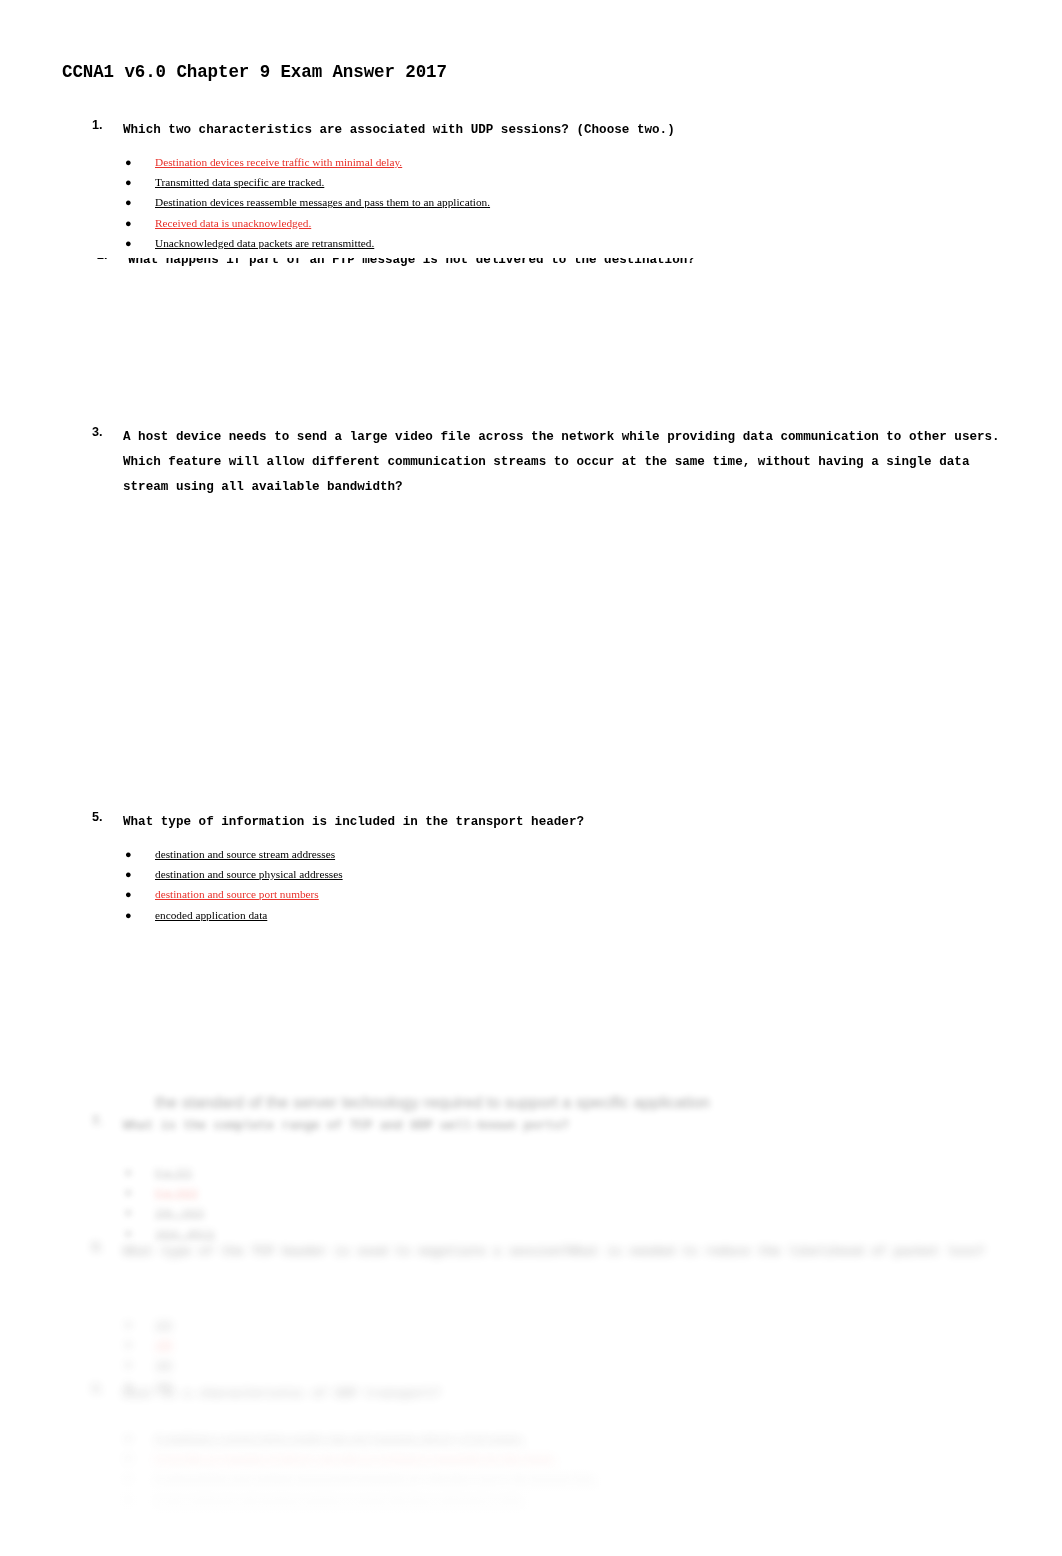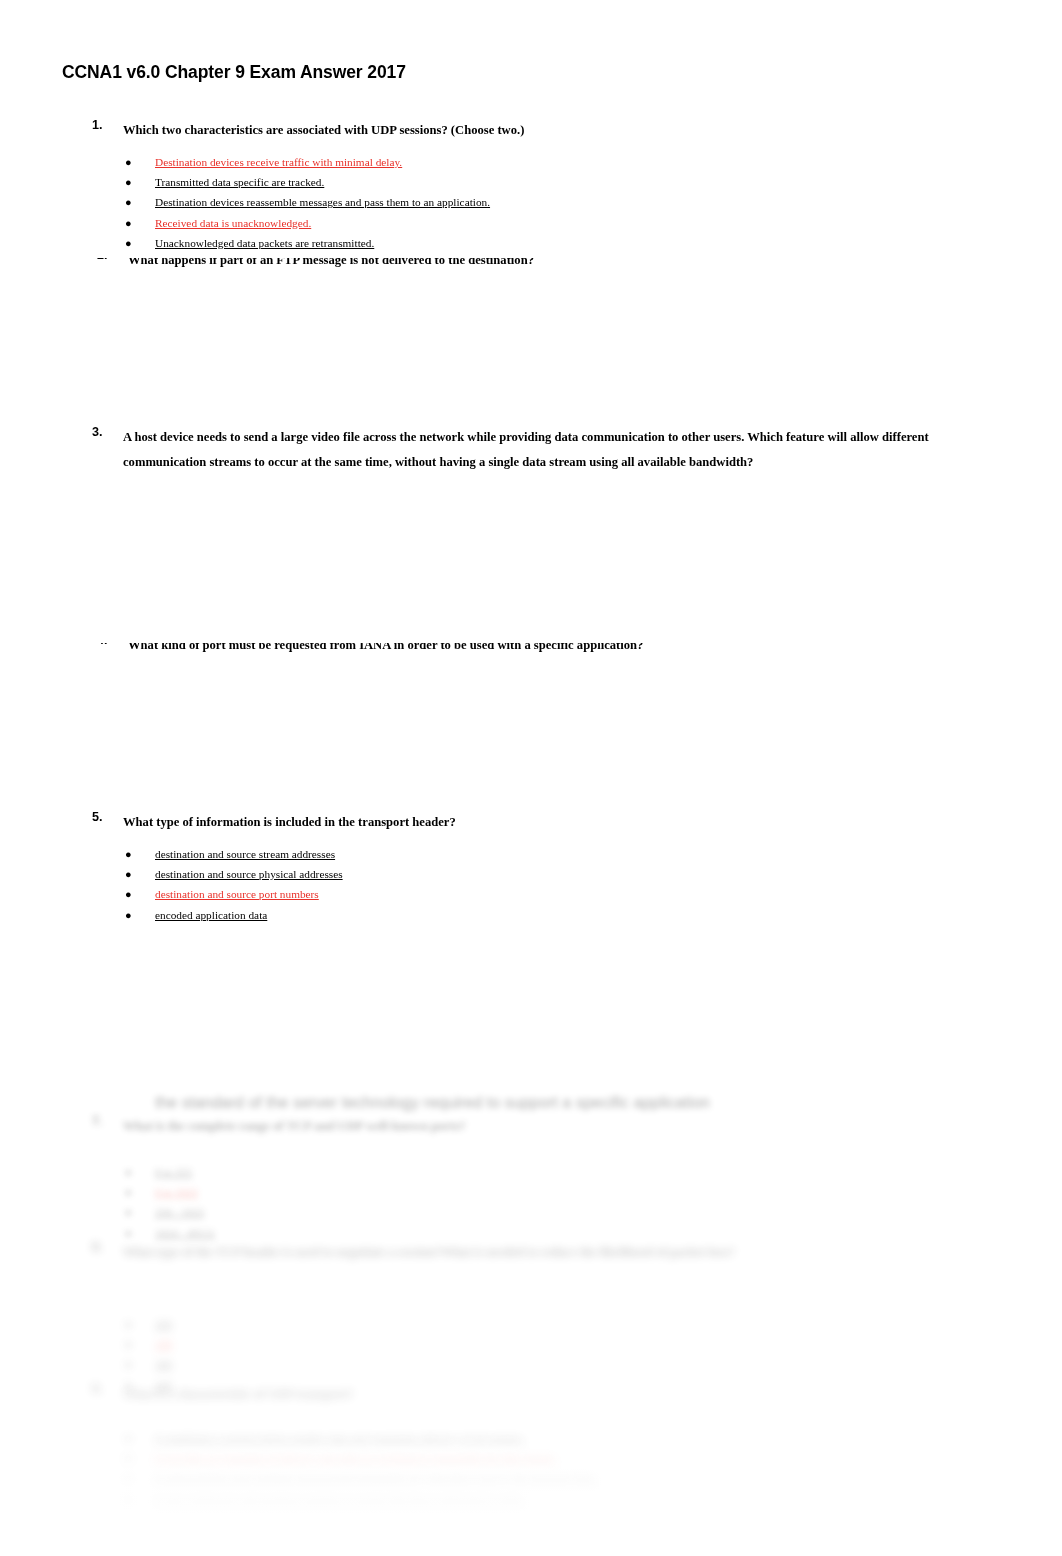--- a/index.html
+++ b/index.html
@@ -22,21 +22,21 @@
     width: 1062px;
     height: 1556px;
     background: #ffffff;
   }
 
   
   .doc-title {
     position: absolute;
     left: 62px;
     top: 62px;
-    font-family: Liberation Sans, sans-serif;
+    font-family: Liberation Mono, monospace;
     font-size: 17.5px;
     font-weight: bold;
     letter-spacing: -0.1px;
     color: #000000;
     white-space: nowrap;
   }
 
   
   .qblock {
     position: absolute;
@@ -50,21 +50,21 @@
     text-align: left;
     font-family: "Liberation Sans", sans-serif;
     font-size: 12.6px;
     font-weight: bold;
     color: #000000;
   }
   .qtext {
     position: absolute;
     left: 123px;
     width: 880px;
-    font-family: Liberation Serif, serif;
+    font-family: Liberation Mono, monospace;
     font-size: 12.6px;
     font-weight: bold;
     line-height: 24.8px;
     color: #000000;
     text-align: left;
   }
 
   
   .clipped-wrap {
     position: absolute;
@@ -179,26 +179,20 @@
     </div>
   </div>
   <div style="position:absolute; left:0; top:272px; width:1062px; height:148px;"></div>
 
   <div class="qblock" style="top:425px;">
     <span class="qnum">3.</span>
     <div class="qtext" style="top:0px; width:881px;">A host device needs to send a large video file across the network while providing data communication to other users. Which feature will allow different communication streams to occur at the same time, without having a single data stream using all available bandwidth?</div>
   </div>
   <div style="position:absolute; left:0; top:505px; width:1062px; height:130px;"></div>
 
-  <div class="clipped-wrap" style="top:643px; height:14px;">
-    <div class="qblock" style="top:-10px;">
-      <span class="qnum">4.</span>
-      <div class="qtext" style="top:0px; white-space:nowrap; width:940px;">What kind of port must be requested from IANA in order to be used with a specific application?</div>
-    </div>
-  </div>
   <div style="position:absolute; left:0; top:657px; width:1062px; height:148px;"></div>
 
   <div class="qblock" style="top:810px;">
     <span class="qnum">5.</span>
     <div class="qtext" style="top:0px; white-space:nowrap;">What type of information is included in the transport header?</div>
   </div>
 
   <div class="options" style="top:844px;">
     <div class="opt">
       <span class="bullet">●</span>

